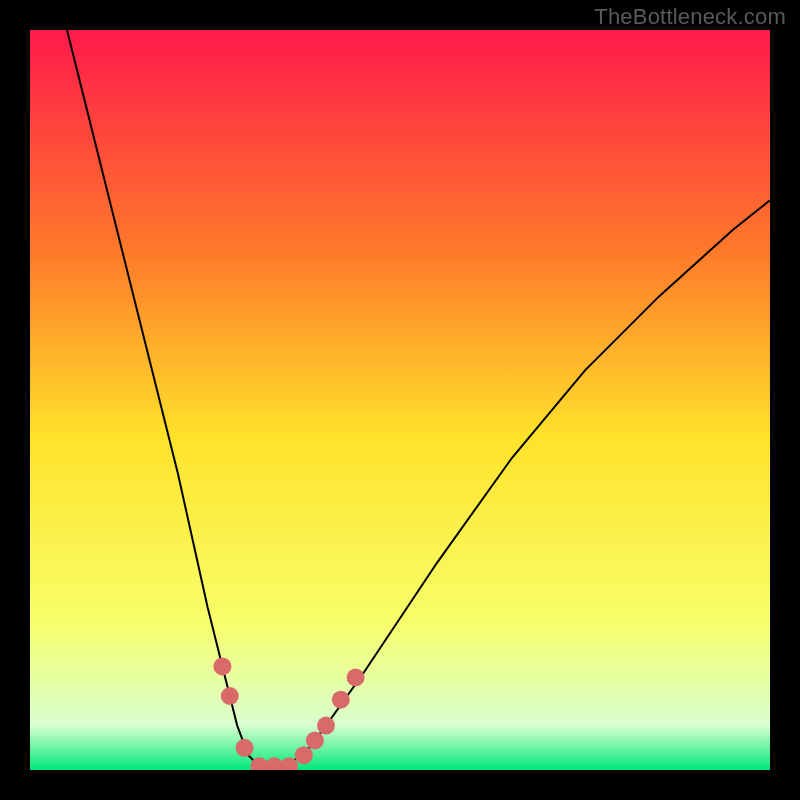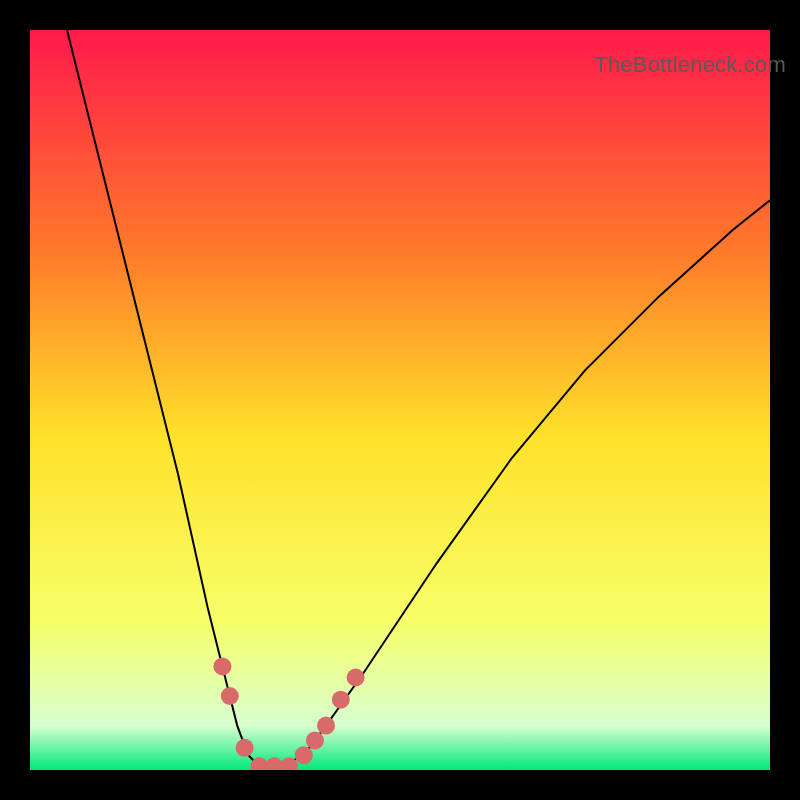--- a/index.html
+++ b/index.html
@@ -19,21 +19,20 @@
   }
   .watermark {
     position: absolute;
     top: 4px;
     right: 14px;
     color: #5a5a5a;
     font-size: 22px;
     font-weight: 500;
     letter-spacing: 0.2px;
     z-index: 10;
-    margin-top: 48px;
   }
   .plot {
     position: absolute;
     left: 30px;
     top: 30px;
     width: 740px;
     height: 740px;
   }
   .plot svg {
     display: block;

